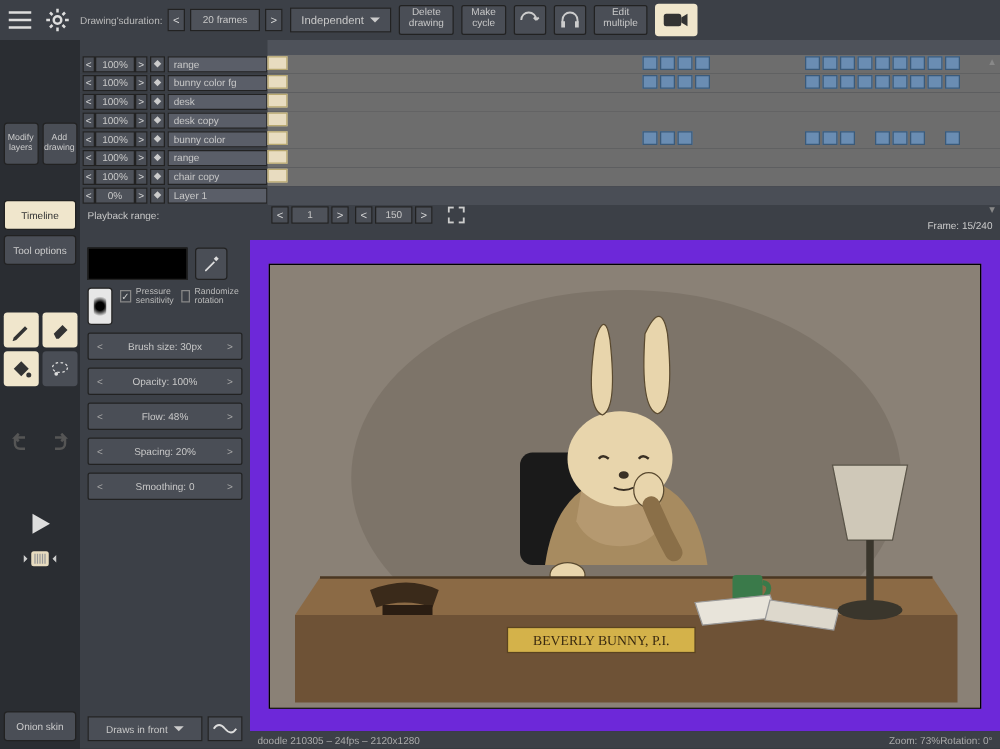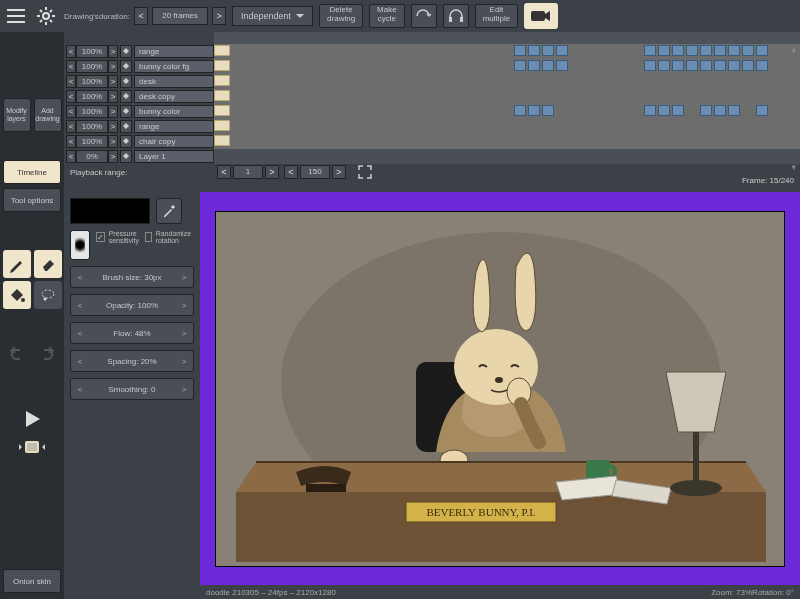--- a/index.html
+++ b/index.html
@@ -453,20 +453,31 @@
       <span class="a">&lt;</span>
       <span>Spacing: 20%</span>
       <span class="a">&gt;</span>
     </div>
   <div class="param">
       <span class="a">&lt;</span>
       <span>Smoothing: 0</span>
       <span class="a">&gt;</span>
     </div>
   <div style="flex:1"></div>
+  <div class="draws-row" style="margin-bottom:6px">
+    <div class="draws">
+      <span>Draws in front</span>
+        <span class="tri" style="width:0;height:0;border-left:4px solid transparent;border-right:4px solid transparent;border-top:4px solid #ccc"></span>
+    </div>
+    <div class="wave">
+      <svg width="20" height="10">
+          <path d="M1 5q4-6 9 0t9 0" stroke="#ddd" fill="none" stroke-width="1.5"></path>
+        </svg>
+    </div>
+  </div>
 </div>
 
 <div id="canvas">
   <div id="art">
     <svg width="570" height="356" viewBox="0 0 570 356">
       <rect width="570" height="356" fill="#8a8176"></rect>
       <ellipse cx="285" cy="170" rx="220" ry="150" fill="#7d7469"></ellipse>
 
       <rect x="200" y="150" width="95" height="90" rx="10" fill="#1a1a1a"></rect>
 

